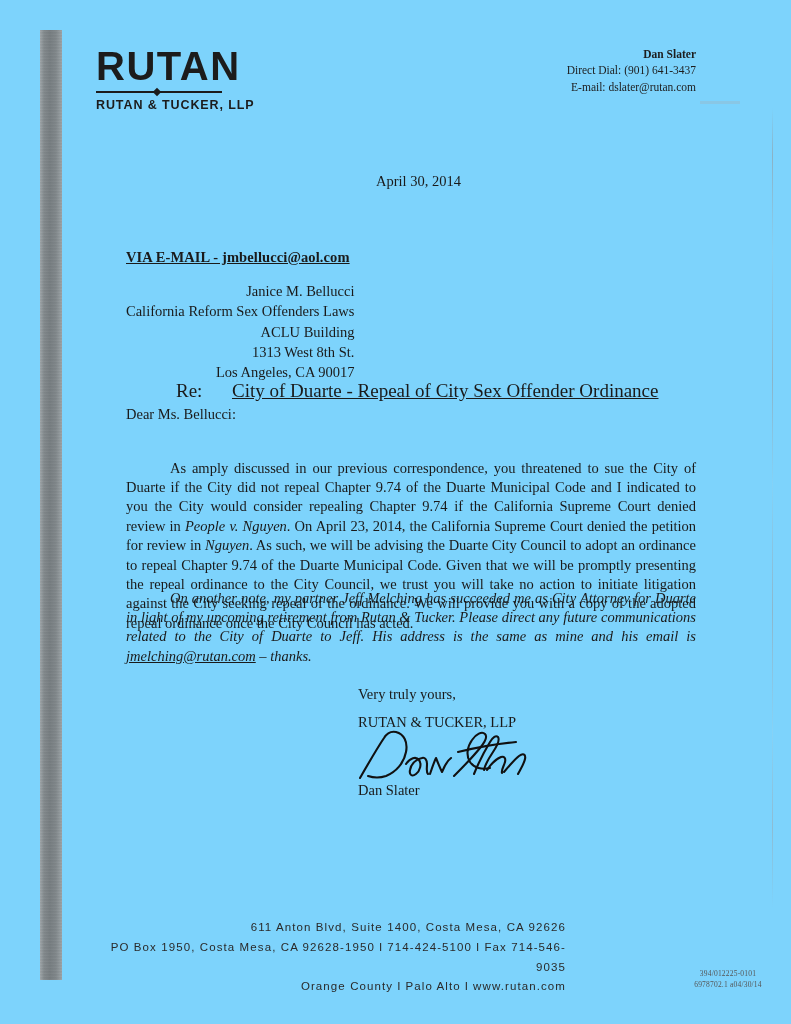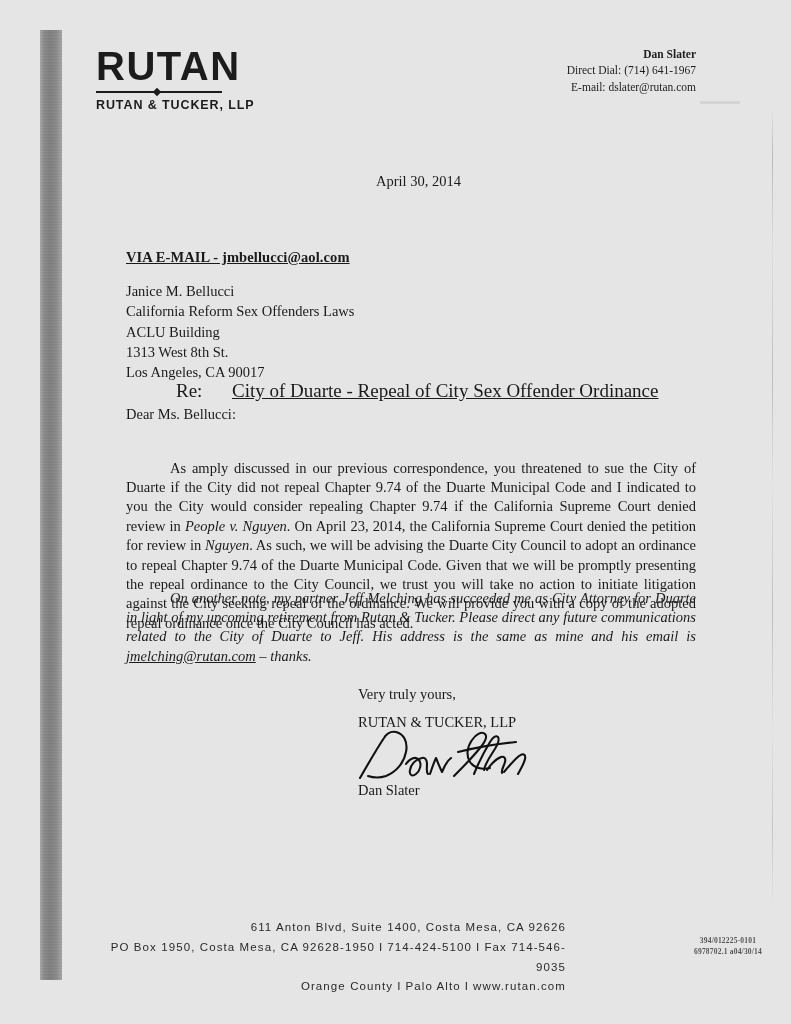--- a/index.html
+++ b/index.html
@@ -11,21 +11,21 @@
     font-family: "Liberation Serif", serif;
     color: #1a1a1a;
   }
 
   
   .page {
     position: relative;
     width: 791px;
     height: 1024px;
     margin: 0 auto;
-    background: #e5e5e5;
+    background: #7dd3fc;
     overflow: hidden;
   }
 
   
   .scan-edge-right {
     position: absolute;
     top: 108px;
     left: 772px;
     width: 1px;
     height: 800px;
@@ -167,20 +167,21 @@
     text-decoration: underline;
     letter-spacing: .1px;
   }
 
   .address-block {
     position: absolute;
     top: 281px;
     left: 30px;
     font-size: 14.5px;
     line-height: 1.40;
+    text-align: right;
   }
 
   .re-line {
     position: absolute;
     top: 380px;
     left: 80px;
     font-size: 19px;
     white-space: nowrap;
   }
   .re-label { display: inline-block; width: 56px; }
@@ -246,29 +247,28 @@
     font-size: 11.5px;
     line-height: 1.72;
     letter-spacing: 1.1px;
     color: #2a2a2a;
     text-align: right;
   }
   .footer .sep { padding: 0 4px; }
 
   .ref-codes {
     position: absolute;
-    top: 936px;
+    top: 969px;
     left: 572px;
     width: 120px;
     text-align: center;
     font-size: 7.5px;
     line-height: 1.42;
     color: #555;
     letter-spacing: .2px;
-    font-weight: bold;
   }
 </style>
 </head>
 <body>
 
 <div class="page">
 
   <div class="scan-artifact"></div>
   <div class="scan-edge-right"></div>
   <div class="scan-edge-top"></div>
@@ -281,21 +281,21 @@
         <div class="logo-word">RUTAN</div>
         <div class="logo-rule">
           <div class="bar"></div>
           <div class="diamond"></div>
         </div>
         <div class="logo-sub">RUTAN &amp; TUCKER, LLP</div>
       </div>
 
       <div class="contact-block">
         <div class="contact-name">Dan Slater</div>
-        <div>Direct Dial: (714) 641-1967</div>
+        <div>Direct Dial: (901) 641-3437</div>
         <div>E-mail: dslater@rutan.com</div>
       </div>
 
     </div>
 
     <div class="date-line">April 30, 2014</div>
 
     <div class="via-line">VIA E-MAIL - jmbellucci@aol.com</div>
 
     <div class="address-block">

